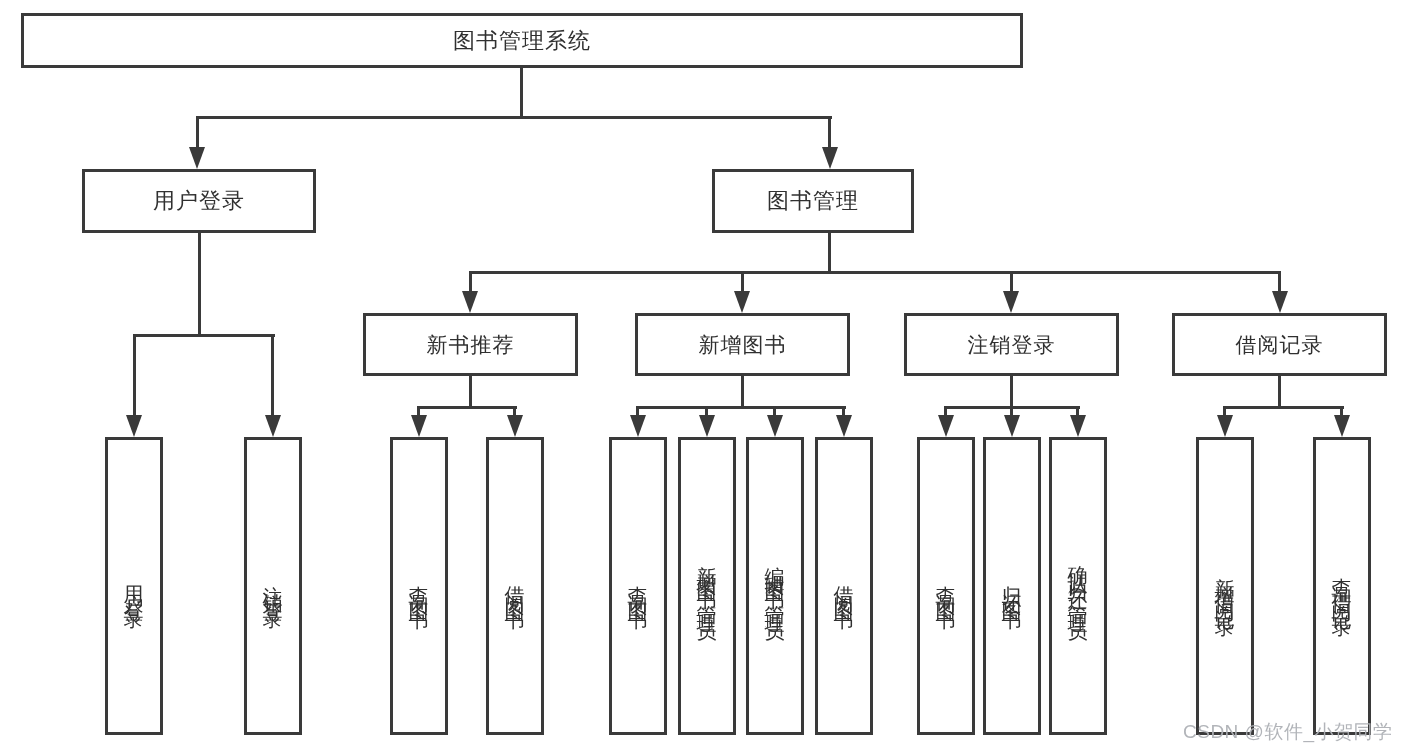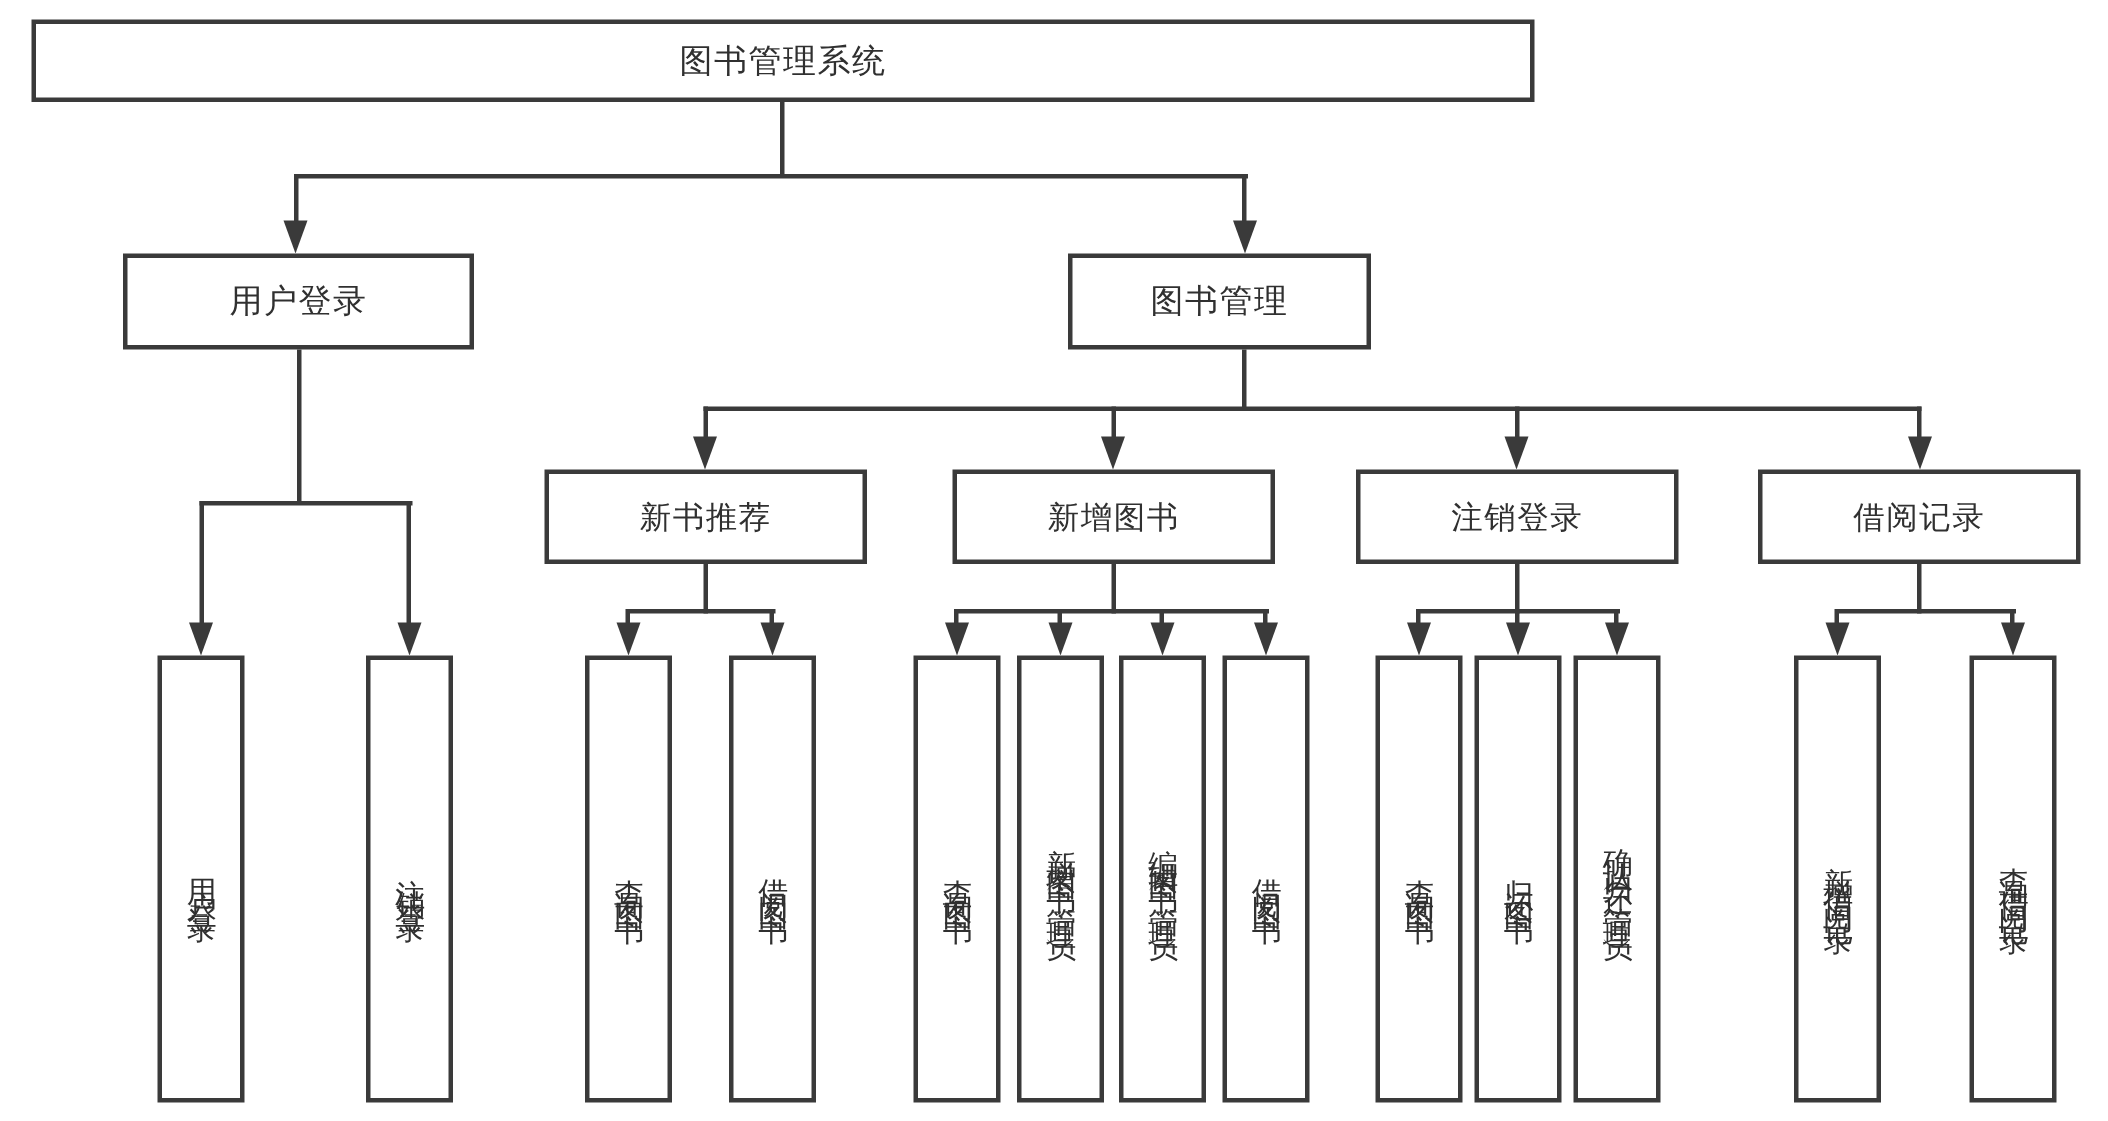--- a/index.html
+++ b/index.html
@@ -170,13 +170,14 @@
   <div class="box leaf" style="left:1049px;">
     <span>确认归还（管理员）</span>
   </div>
   <div class="box leaf" style="left:1196px;">
     <span>新增借阅记录</span>
   </div>
   <div class="box leaf" style="left:1313px;">
     <span>查询借阅记录</span>
   </div>
 
+  <div class="watermark">CSDN @软件_小贺同学</div>
 </div>
 
 </body></html>

